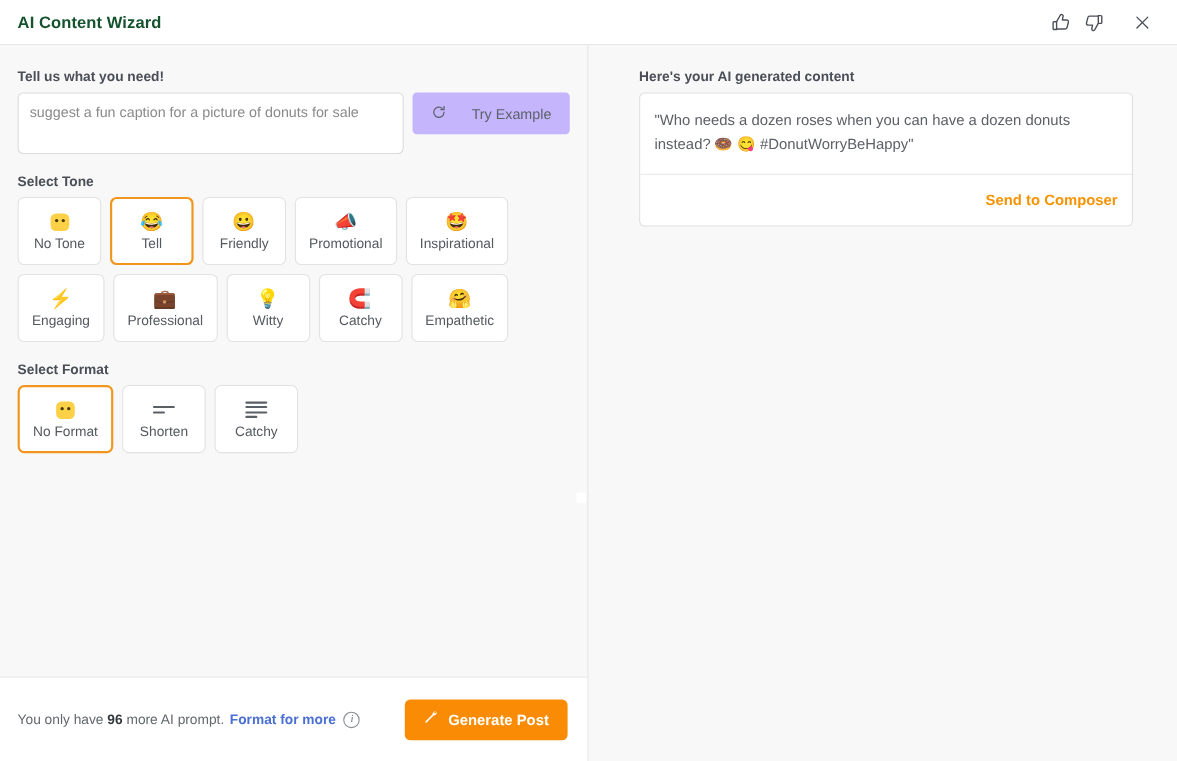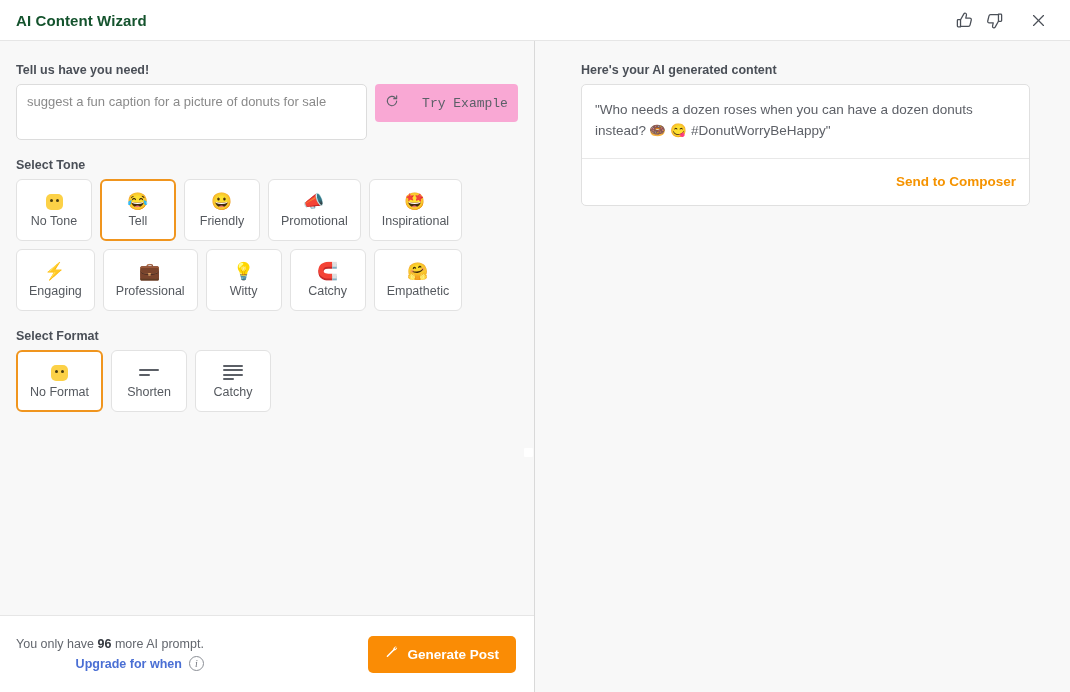--- a/index.html
+++ b/index.html
@@ -129,27 +129,27 @@
   }
   .prompt-box::placeholder { color: #8a8a8a; }
 
   .try-example {
     display: flex;
     align-items: center;
     justify-content: center;
     gap: 23px;
     width: 143px;
     height: 38px;
-    background: #f9a8d4;
+    background: #c4b5fd;
     border: none;
     border-radius: 4px;
     font-size: 13px;
     color: #5c6068;
     cursor: pointer;
-    font-family: Liberation Mono, monospace;
+    font-family: Liberation Sans, sans-serif;
   }
 
   
   .group { margin-top: 18px; }
   .chip-grid {
     display: flex;
     flex-wrap: wrap;
     gap: 8px;
   }
   .chip {
@@ -220,21 +220,21 @@
   
   .footer {
     flex: 0 0 77px;
     height: 77px;
     background: #ffffff;
     border-top: 1px solid #e6e6e6;
     display: flex;
     align-items: center;
     padding: 0 18px 0 16px;
   }
-  .footer-text-wrap { display: flex; flex-direction: column; gap: 5px; align-items: flex-end; }
+  .footer-text-wrap { display: flex; gap: 5px; }
   .quota-text { font-size: 12.5px; color: #63676e; }
   .quota-text b { color: #34383f; font-weight: bold; }
   .upgrade-row { display: flex; align-items: center; gap: 7px; }
   .upgrade-link {
     font-size: 12.5px;
     font-weight: bold;
     color: #4a6fd4;
     cursor: pointer;
   }
   .info-icon {
@@ -326,21 +326,21 @@
       </div>
     </div>
   </div>
 
   <div class="body">
 
     <div class="left-pane">
       <div class="left-scroll">
 
         <div>
-          <div class="section-label">Tell us have you need!</div>
+          <div class="section-label">Tell us what you need!</div>
           <div class="prompt-row">
             <textarea class="prompt-box" placeholder="suggest a fun caption for a picture of donuts for sale" style=""></textarea>
             <button class="try-example">
               <span>
                 <svg width="14" height="14" viewBox="0 0 24 24" fill="none" stroke="#5c6068" stroke-width="1.9" stroke-linecap="round">
                   <path d="M20 12a8 8 0 1 1-2.6-5.9"></path>
                   <polyline points="20,3 20,8 15,8" stroke-linejoin="round"></polyline>
                 </svg>
               </span>
               <span>Try Example</span>
@@ -445,21 +445,21 @@
               </div>
             </div>
         </div>
 
       </div>
 
       <div class="footer">
         <div class="footer-text-wrap">
           <div class="quota-text"><span>You only have </span><b>96</b><span> more AI prompt.</span></div>
           <div class="upgrade-row">
-            <span class="upgrade-link">Upgrade for when</span>
+            <span class="upgrade-link">Format for more</span>
             <span class="info-icon">i</span>
           </div>
         </div>
         <button class="generate-btn">
           <span>
             <svg width="15" height="15" viewBox="0 0 24 24" fill="#ffffff">
               <path d="M18.2 2.6c-1.1-.5-2.6.2-3.7 1.3-1 1-1.6 2.2-1.5 3.2l-10 10a1.2 1.2 0 0 0 1.7 1.7l10-10c1 .1 2.2-.5 3.2-1.5 1.1-1.1 1.8-2.6 1.3-3.7l-2.6 2.6-1.3-1.3 2.9-2.3z"></path>
             </svg>
           </span>
           <span>Generate Post</span>

